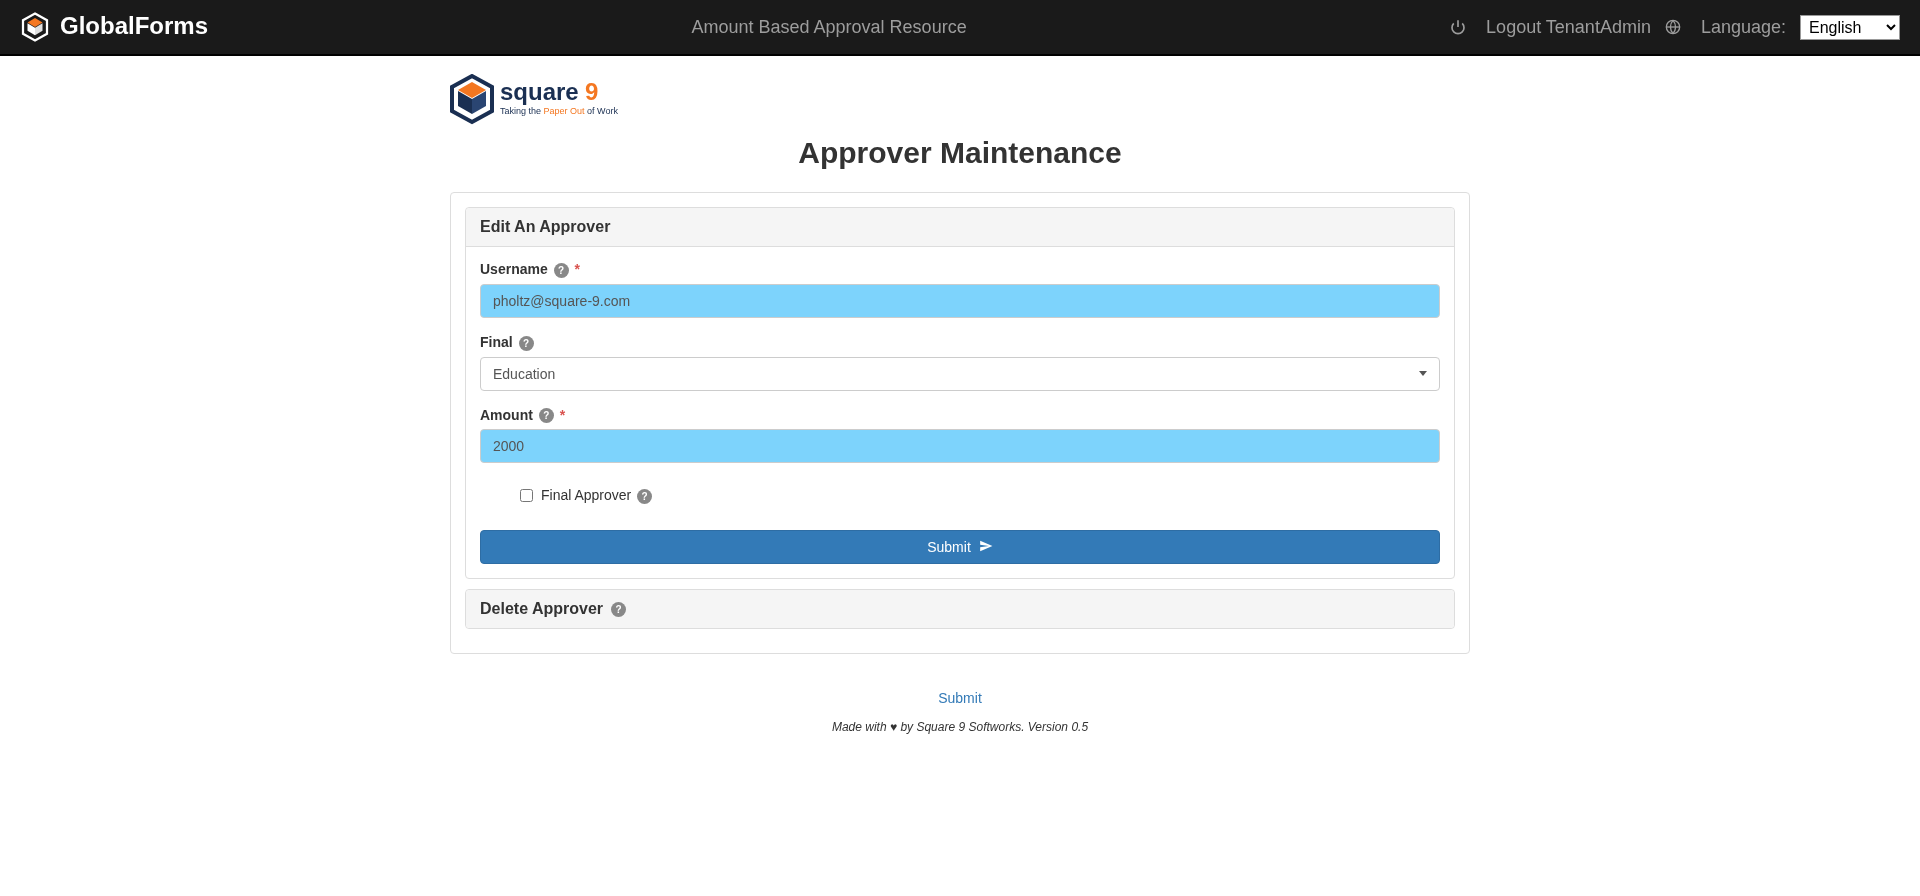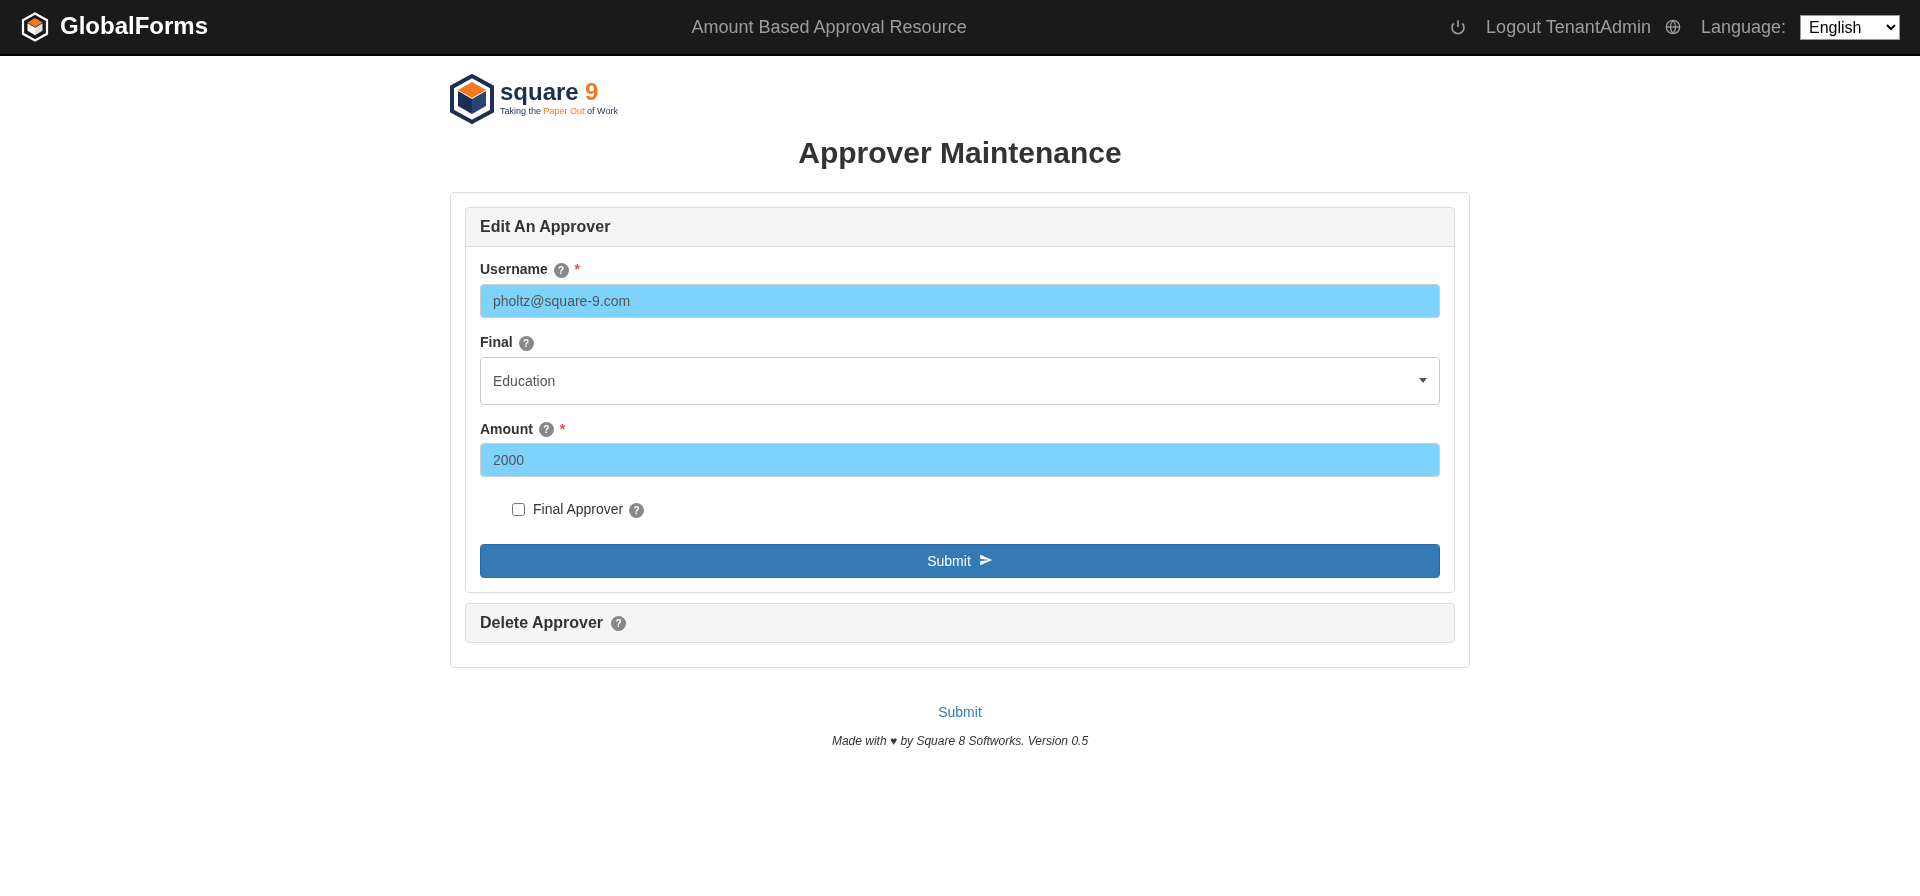--- a/index.html
+++ b/index.html
@@ -130,21 +130,21 @@
     padding: 6px 12px;
     font-size: 14px;
     border: 1px solid #ccc;
     border-radius: 4px;
     background: #7dd3fc;
     color: #555;
   }
 
   .dropdown-display {
     width: 100%;
-    height: 48px;
+    height: 34px;
     border: 1px solid #ccc;
     border-radius: 4px;
     background: #fff;
     display: flex;
     align-items: center;
     justify-content: space-between;
     padding: 6px 12px;
     cursor: pointer;
     color: #555;
   }
@@ -152,21 +152,21 @@
     width: 0; height: 0;
     border-left: 4px solid transparent;
     border-right: 4px solid transparent;
     border-top: 5px solid #555;
   }
 
   .checkbox-row {
     display: flex;
     align-items: center;
     gap: 8px;
-    margin: 24px 0 26px;
+    margin: 24px 8px 26px;
     padding-left: 32px;
   }
   .checkbox-row label { font-weight: 400; font-size: 14px; }
 
   .btn-submit {
     width: 100%;
     background: #337ab7;
     color: #fff;
     border: 1px solid #2e6da4;
     border-radius: 4px;
@@ -307,15 +307,15 @@
         <div class="subpanel-heading collapsed-heading">
           <span>Delete Approver</span>
           <span class="help-icon-circle">?</span>
         </div>
       </div>
 
     </div>
   </div>
 
   <a class="return-link">Submit</a>
-  <div class="footer-text">Made with ♥ by Square 8 Softworks. Version 0.5</div>
+  <div class="footer-text">Made with ♥ by Square 9 Softworks. Version 0.5</div>
 
 </div>
 
 </body></html>

